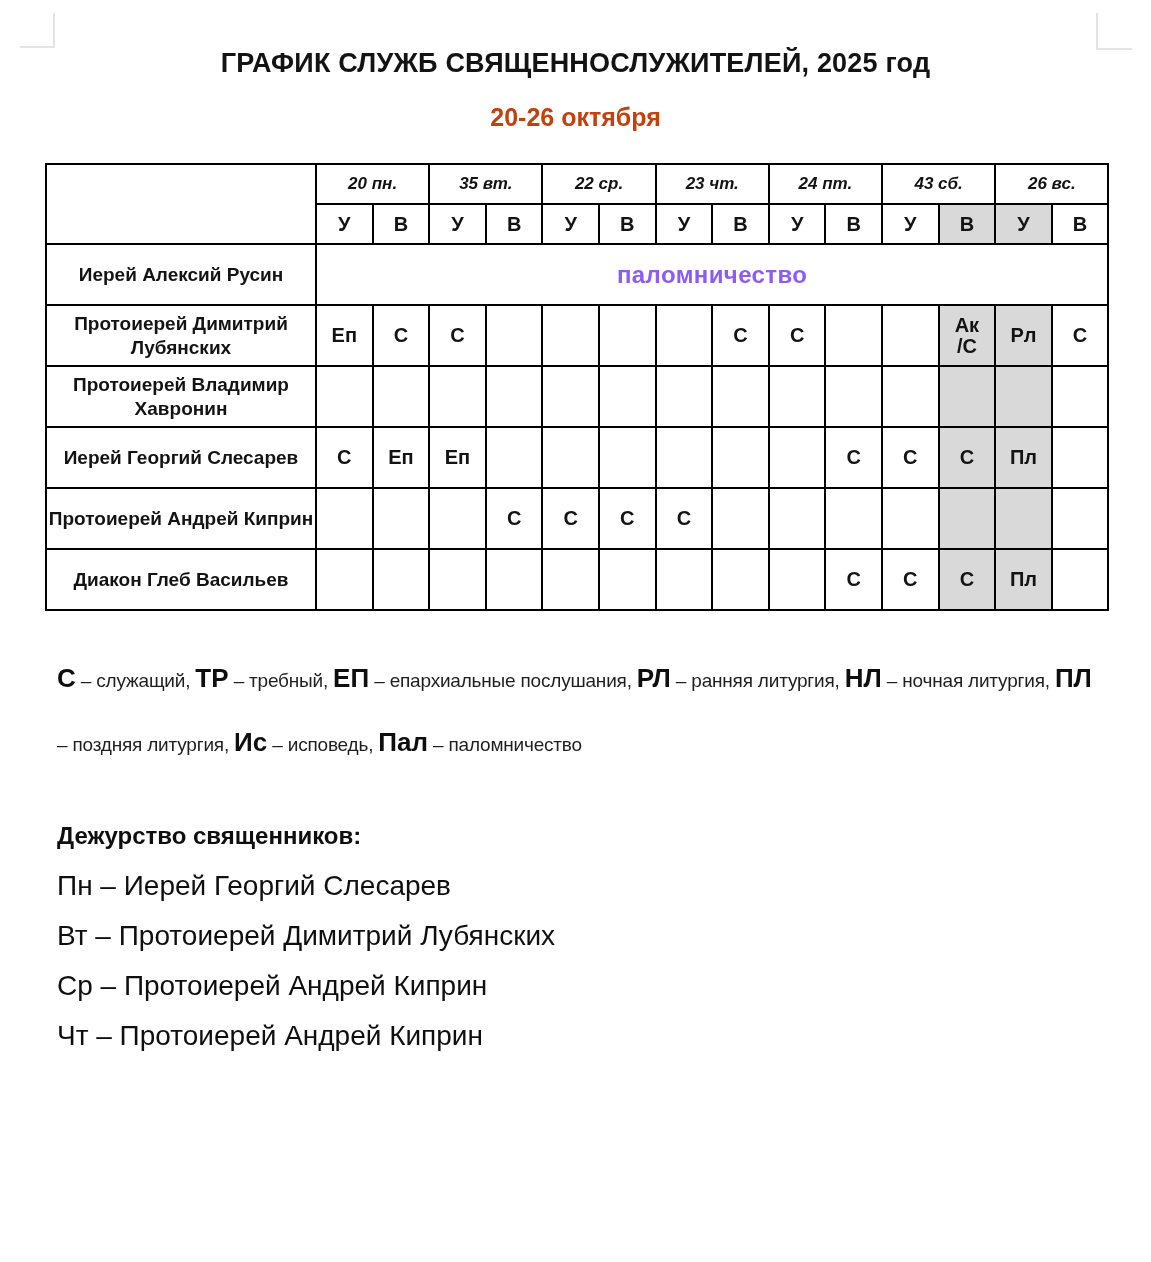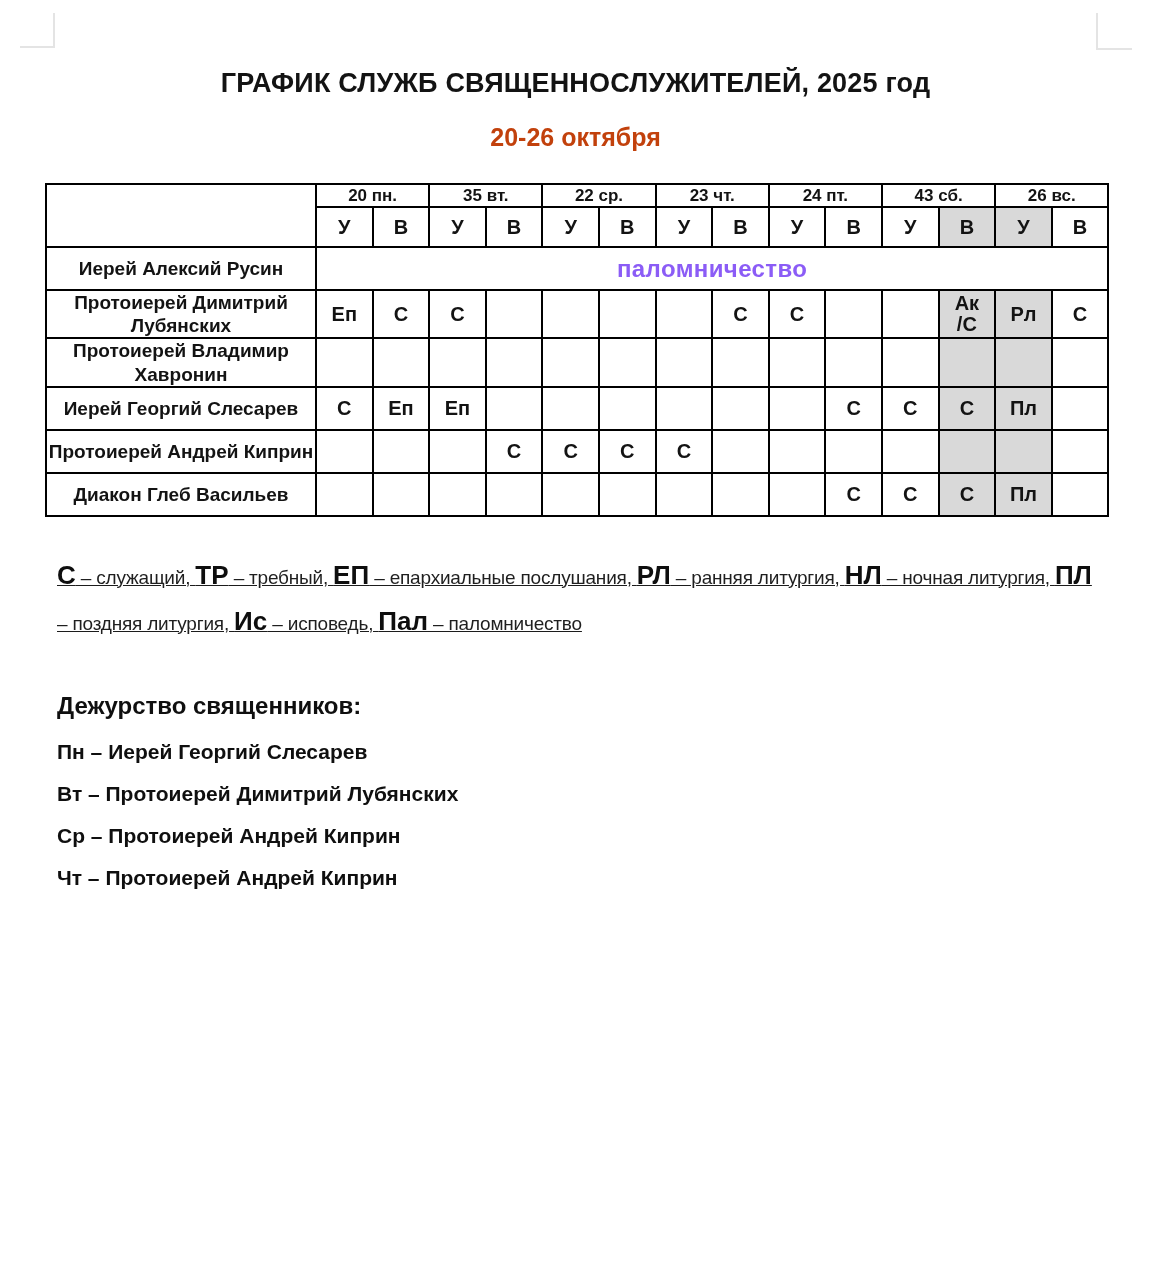--- a/index.html
+++ b/index.html
@@ -26,21 +26,21 @@
   }
   .corner-mark-right {
     position: absolute;
     left: 1096px; top: 13px;
     width: 34px; height: 35px;
     border-left: 2px solid #e4e4e4;
     border-bottom: 2px solid #e4e4e4;
   }
   .title {
     margin: 0;
-    padding-top: 68px;
+    padding-top: 48px;
     text-align: center;
     font-size: 27px;
     font-weight: 700;
     letter-spacing: 0.2px;
     color: #131313;
   }
   .subtitle {
     margin: 0;
     padding-top: 24px;
     text-align: center;
@@ -54,23 +54,23 @@
     table-layout: fixed;
     width: 1063px;
   }
   table.schedule th, table.schedule td {
     border: 2px solid #000000;
     padding: 0;
     text-align: center;
     vertical-align: middle;
     overflow: hidden;
   }
-  tr.day-row { height: 23px; }
+  tr.day-row { height: 40px; font-style: italic; }
   tr.uv-row { height: 40px; }
-  tr.body-row { height: 43px; }
+  tr.body-row { height: 61px; }
   .name-head { background: #ffffff; }
   .day-head {
     font-size: 17px;
     font-weight: 700;
     color: #131313;
   }
   .uv-head {
     font-size: 20px;
     font-weight: 700;
     color: #131313;
@@ -92,23 +92,22 @@
   .merged-cell {
     font-size: 24px;
     font-weight: 700;
     letter-spacing: 0.4px;
     color: #8b5cf6;
   }
   .shaded { background: #d9d9d9; }
   .legend {
     margin: 37px 56px 0 57px;
     width: 1038px;
-    line-height: 42px;
+    line-height: 60px;
     color: #1c1c1c;
-    text-decoration: underline;
   }
   .lg-term {
     font-size: 26px;
     font-weight: 700;
     color: #0e0e0e;
   }
   .lg-desc {
     font-size: 19px;
     font-weight: 400;
     letter-spacing: -0.2px;
@@ -117,22 +116,22 @@
   .duty {
     margin: 46px 0 0 57px;
   }
   .duty-header {
     font-size: 24px;
     font-weight: 700;
     color: #0f0f0f;
     margin: 0 0 20px 0;
   }
   .duty-item {
-    font-size: 21px;
-    font-weight: 700;
+    font-size: 28px;
+    font-weight: 400;
     color: #0f0f0f;
     margin: 0 0 18px 0;
   }
 </style>
 </head>
 <body>
 
 <div class="page">
   <div class="corner-mark-left"></div>
   <div class="corner-mark-right"></div>

